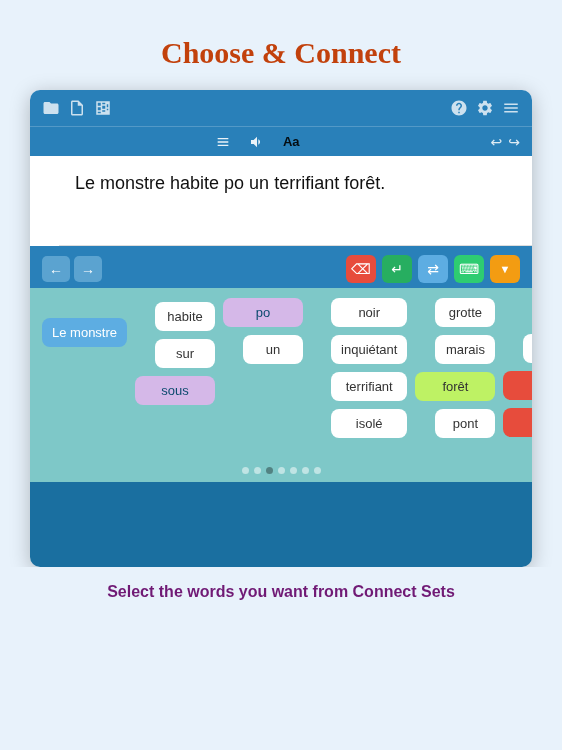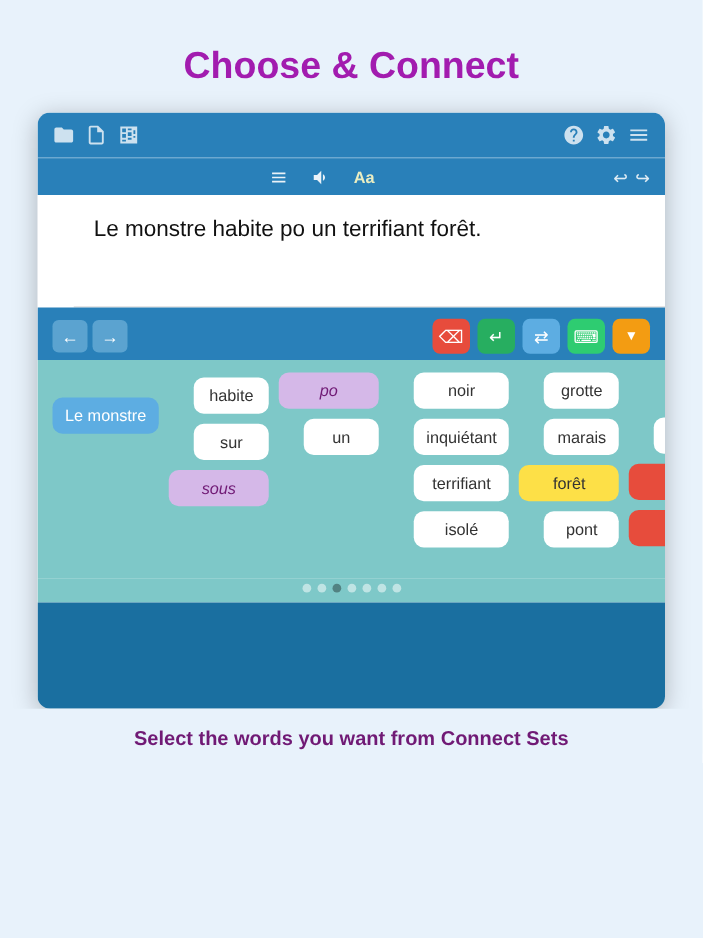--- a/index.html
+++ b/index.html
@@ -14,21 +14,22 @@
 
     
     .title-area {
       text-align: center;
       padding: 36px 20px 20px;
       background: #e8f2fb;
     }
     .title-area h1 {
       font-size: 30px;
       font-weight: 700;
-      color: #a21caf;
+      color: #c2410c;
+      font-family: Liberation Serif, serif;
     }
 
     
     .device-frame {
       margin: 0 30px;
       border-radius: 10px;
       overflow: hidden;
       box-shadow: 0 4px 20px rgba(0,0,0,0.25);
       background: #fff;
     }
@@ -68,21 +69,21 @@
       background: #2980b9;
       display: flex;
       align-items: center;
       justify-content: center;
       gap: 18px;
       padding: 4px 12px;
       height: 30px;
       border-top: 1px solid rgba(255,255,255,0.2);
     }
     .toolbar-second-item {
-      color: #fef9c3;
+      color: #000000;
       font-size: 13px;
       opacity: 0.9;
     }
     .undo-redo {
       margin-left: auto;
       display: flex;
       gap: 6px;
     }
     .undo-redo span {
       color: white;
@@ -167,22 +168,22 @@
       font-weight: 500;
       text-align: center;
       white-space: nowrap;
       min-width: 60px;
       display: flex;
       align-items: center;
       justify-content: center;
     }
     .chip-blue { background: #5dade2; color: #fff; }
     .chip-white { background: #fff; color: #333; margin-left: 20px; }
-    .chip-light-purple { background: #d5b8e8; color: #701a75; font-style: italic; }
-    .chip-teal-light { background: #fde047; color: #333; }
+    .chip-light-purple { background: #d5b8e8; color: #0c4a6e; }
+    .chip-teal-light { background: #bef264; color: #333; }
     .chip-red { background: #e74c3c; color: #fff; }
 
     
     .dot-indicators {
       background: #7ec8c8;
       display: flex;
       justify-content: center;
       gap: 5px;
       padding: 4px 0 8px;
     }

